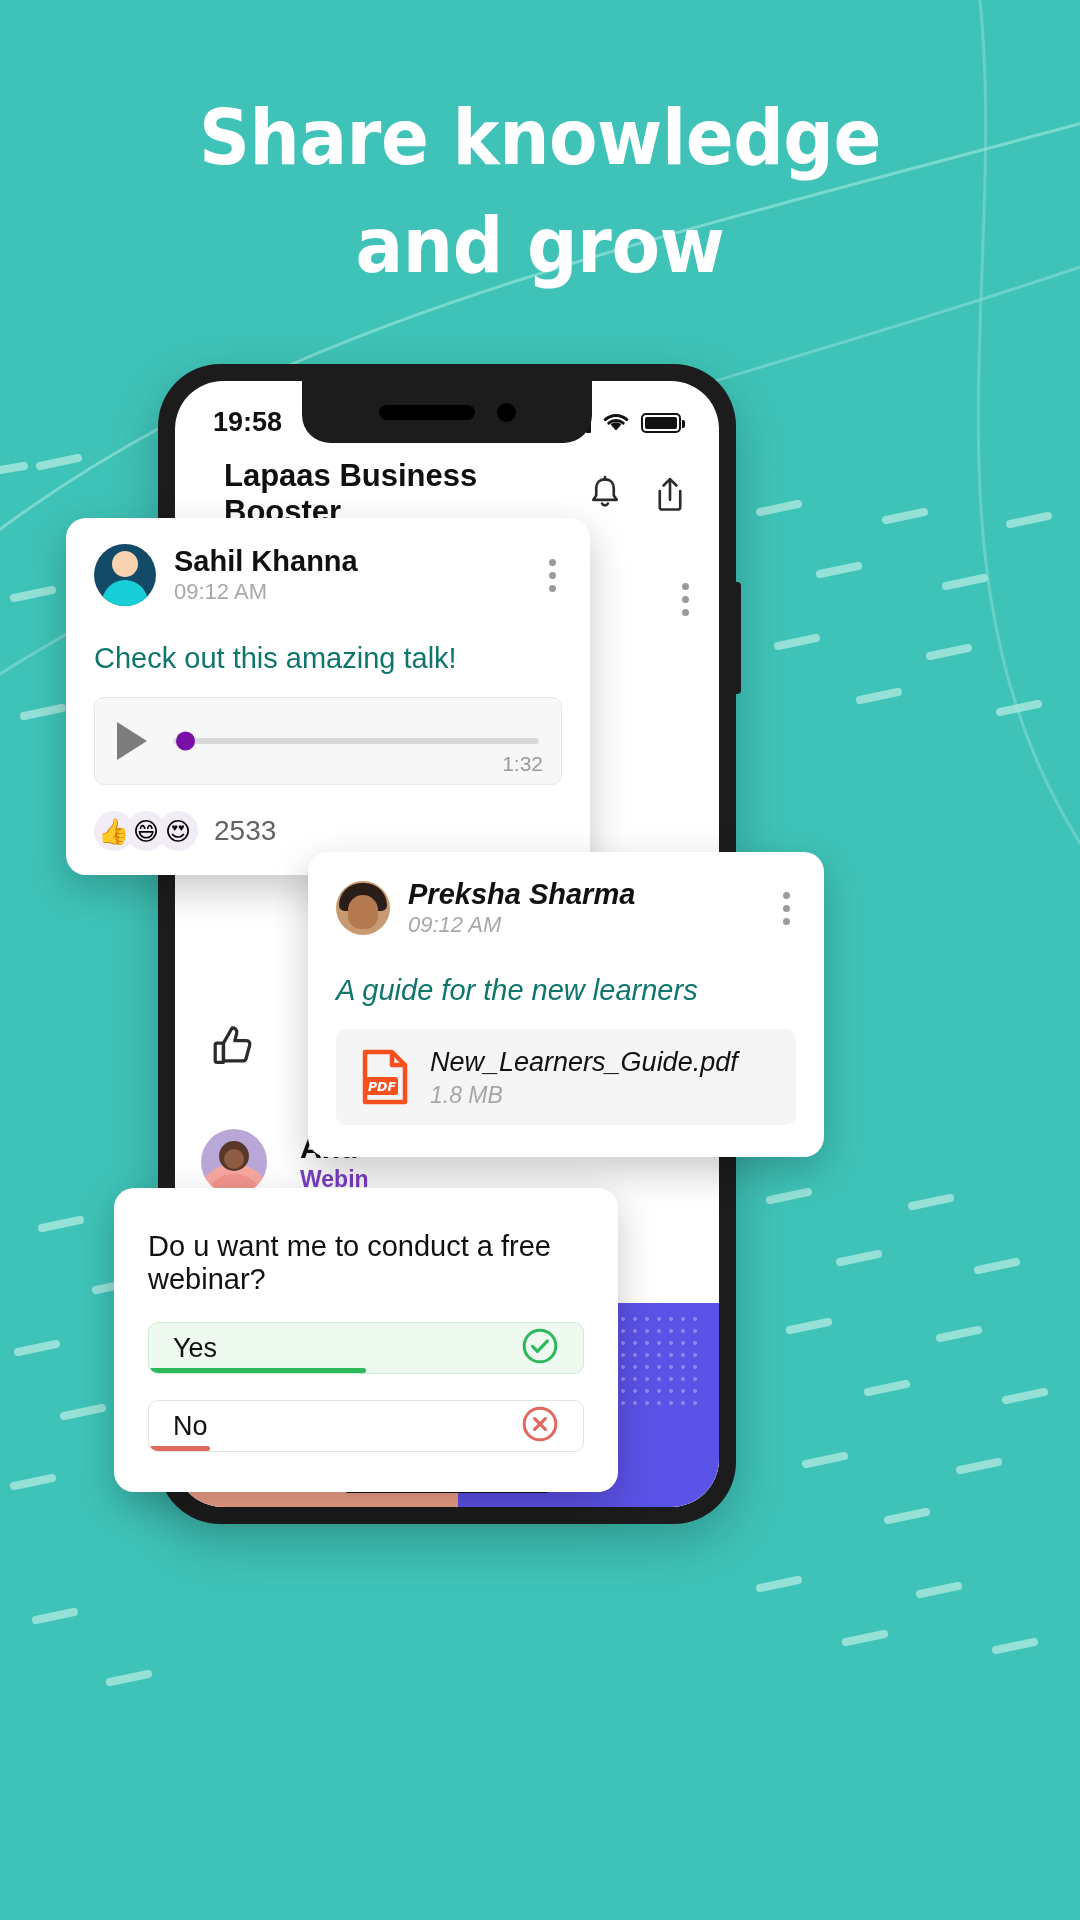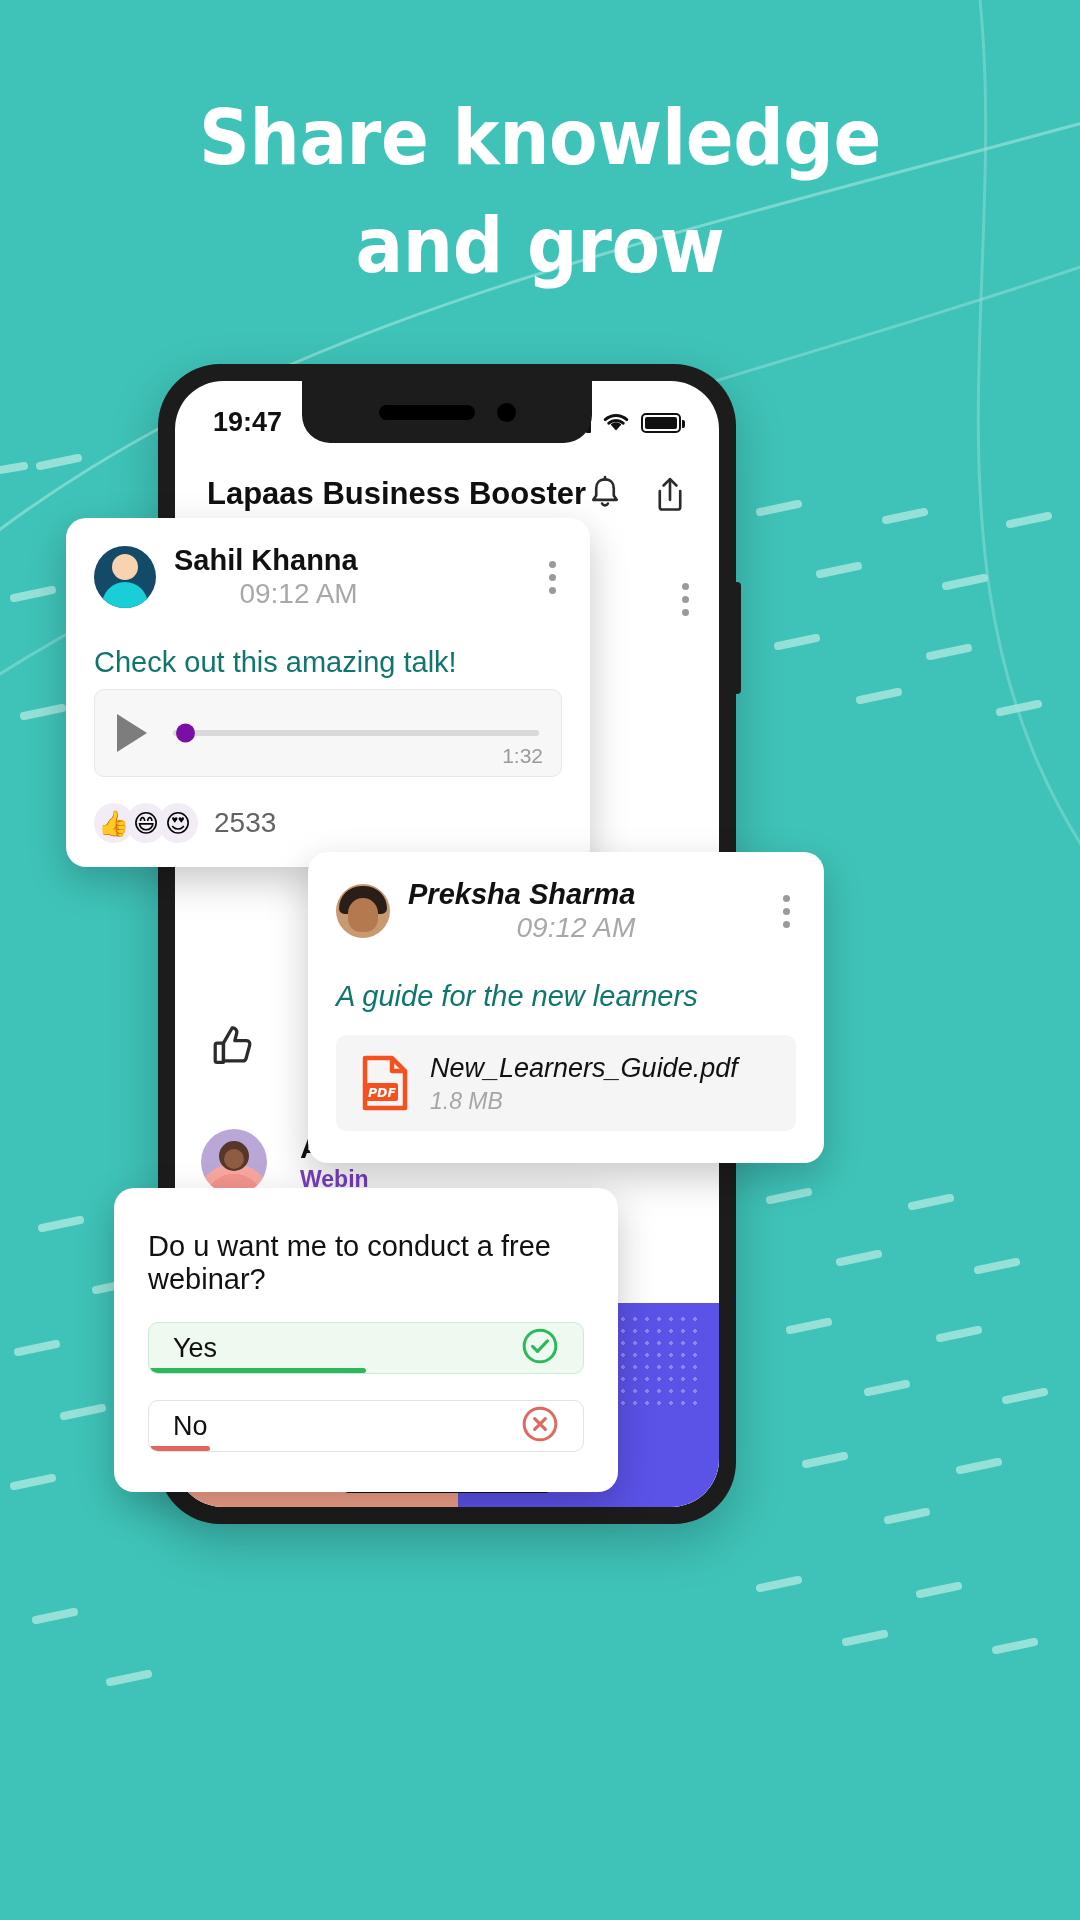--- a/index.html
+++ b/index.html
@@ -94,21 +94,21 @@
   }
   .batt::after {
     content:""; position: absolute; right: -6px; top: 5px;
     width: 3px; height: 8px; background: #111; border-radius: 0 2px 2px 0;
   }
   .batt span { display: block; height: 100%; background: #111; border-radius: 2px; }
 
   
   .app-header {
     position: absolute;
-    top: 70px; left: 0; right: 0;
+    top: 70px; left: 17px; right: 0;
     height: 86px;
     display: flex; align-items: center;
     padding: 0 32px;
     background: #fff;
     z-index: 5;
   }
   .app-title { font-size: 31px; font-weight: bold; color: #101010; flex: 1; }
   .hdr-icons { display: flex; gap: 30px; align-items: center; }
   .hdr-icons svg { display: block; }
 
@@ -181,27 +181,27 @@
   }
   .av-sahil .head {
     position: absolute; left: 50%; top: 12%; transform: translateX(-50%);
     width: 26px; height: 26px; border-radius: 50%; background: #f8d3b0;
   }
   .av-sahil .body {
     position: absolute; left: 50%; bottom: -4px; transform: translateX(-50%);
     width: 46px; height: 30px; border-radius: 24px 24px 0 0; background: #18cfd8;
   }
   .c-name { font-size: 29px; font-weight: bold; color: #111; line-height: 1.12; }
-  .c-time { font-size: 28px; color: #a8a8a8; margin-top: 2px; text-align: right; }
+  .c-time { font-size: 22px; color: #a8a8a8; margin-top: 2px; }
   .c-dots { margin-left: auto; display: flex; flex-direction: column; gap: 6px; padding-right: 6px; }
   .c-dots b { width: 7px; height: 7px; border-radius: 50%; background: #9a9a9a; display: block; }
   .c-text { font-size: 29px; color: #0f766e; margin-top: 36px; }
 
   .player {
-    margin-top: 10px;
+    margin-top: 22px;
     background: #f7f7f7; border: 1px solid #e8e8e8; border-radius: 10px;
     height: 88px; position: relative;
     display: flex; align-items: center; padding: 0 22px;
   }
   .play-tri {
     width: 0; height: 0;
     border-left: 30px solid #7d7d7d;
     border-top: 19px solid transparent;
     border-bottom: 19px solid transparent;
     flex: none;
@@ -317,21 +317,21 @@
 <div class="phone">
   <div class="side-btn"></div>
   <div class="phone-screen">
 
     <div class="notch">
       <span class="speaker"></span>
       <span class="cam"></span>
     </div>
 
     <div class="statusbar">
-      <div>19:47</div>
+      <div>19:58</div>
       <div class="sb-right">
         <span class="sig">
             <i></i>
             <i></i>
             <i></i>
             <i></i>
           </span>
         <svg class="svgwrap" width="28" height="22" viewBox="0 0 28 22">
           <path d="M14 19.5 L8.6 13.4 A8 8 0 0 1 19.4 13.4 Z" fill="#111"></path>
           <path d="M3.2 8.6 A16 16 0 0 1 24.8 8.6" stroke="#111" stroke-width="3" fill="none" stroke-linecap="round"></path>

